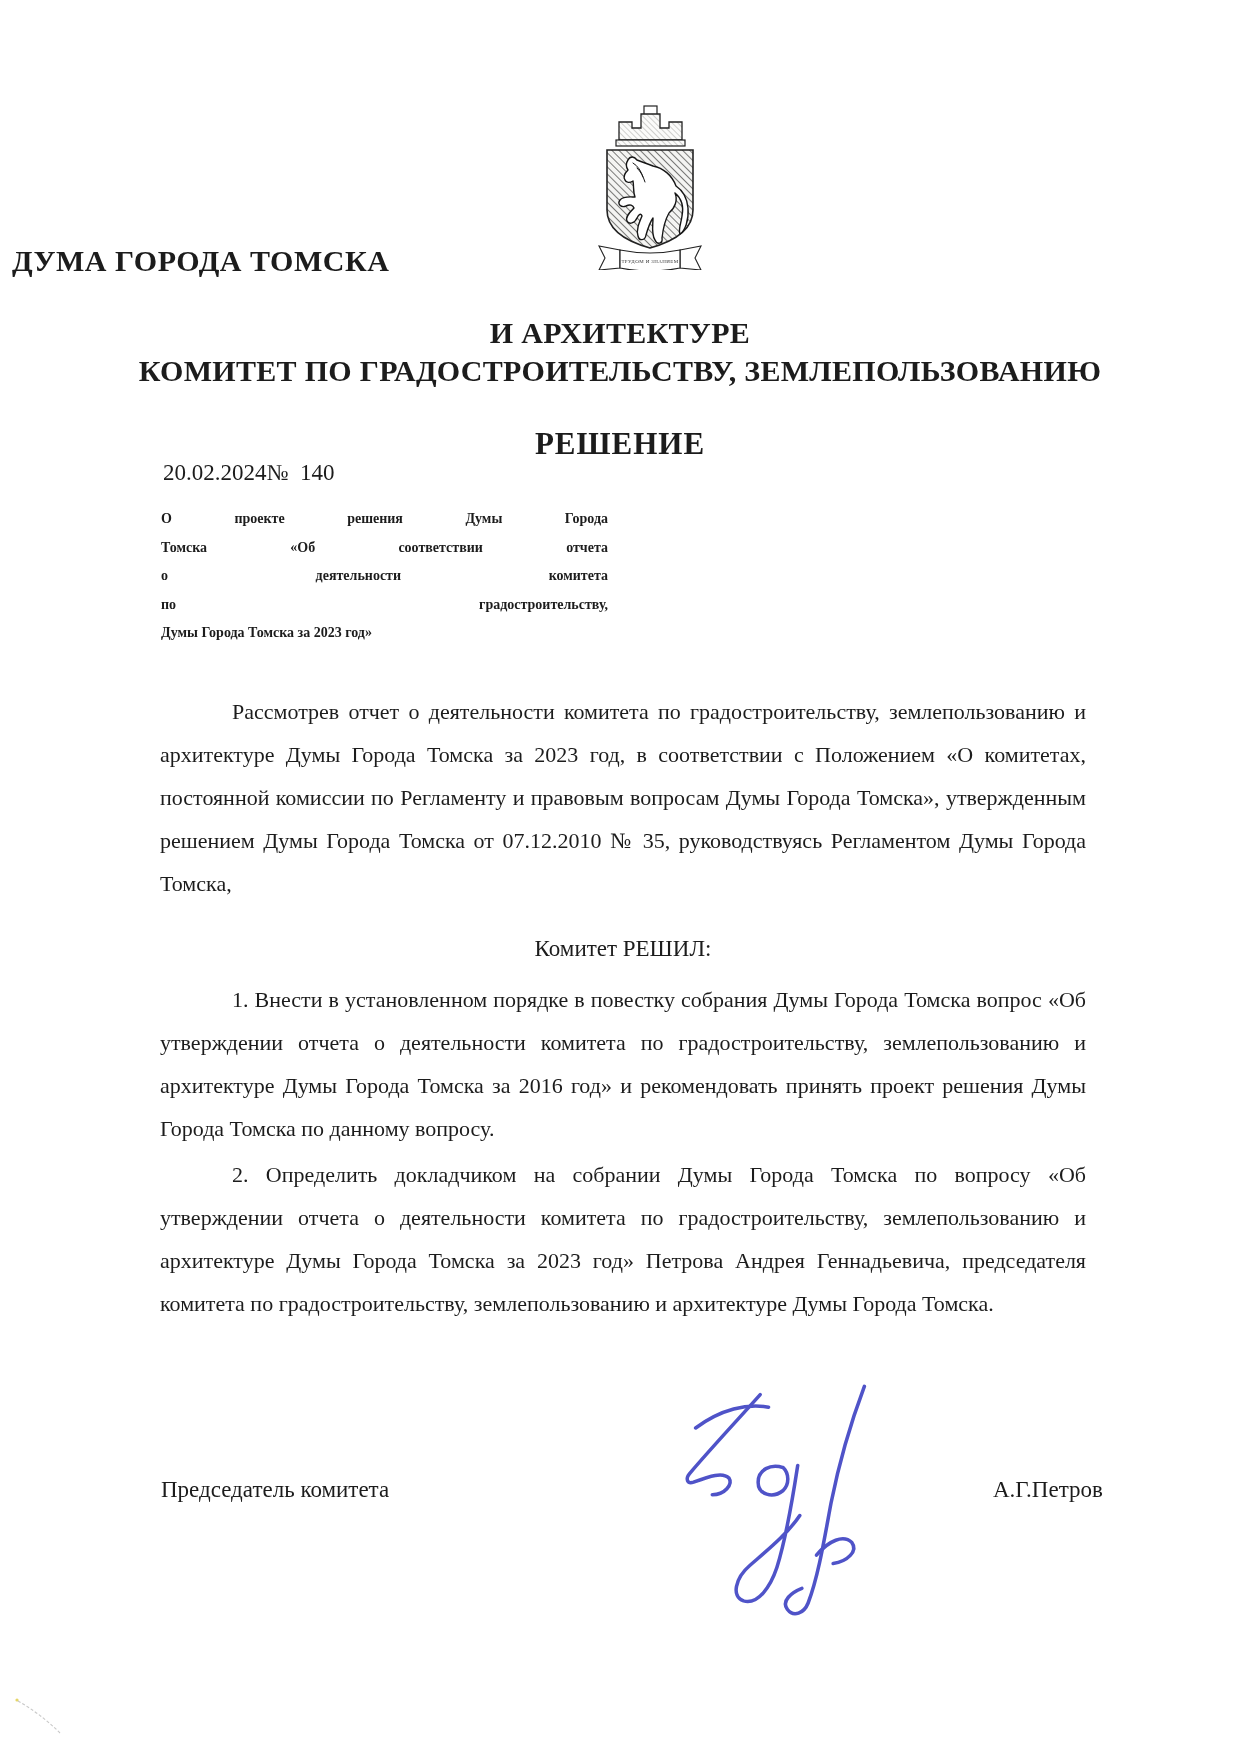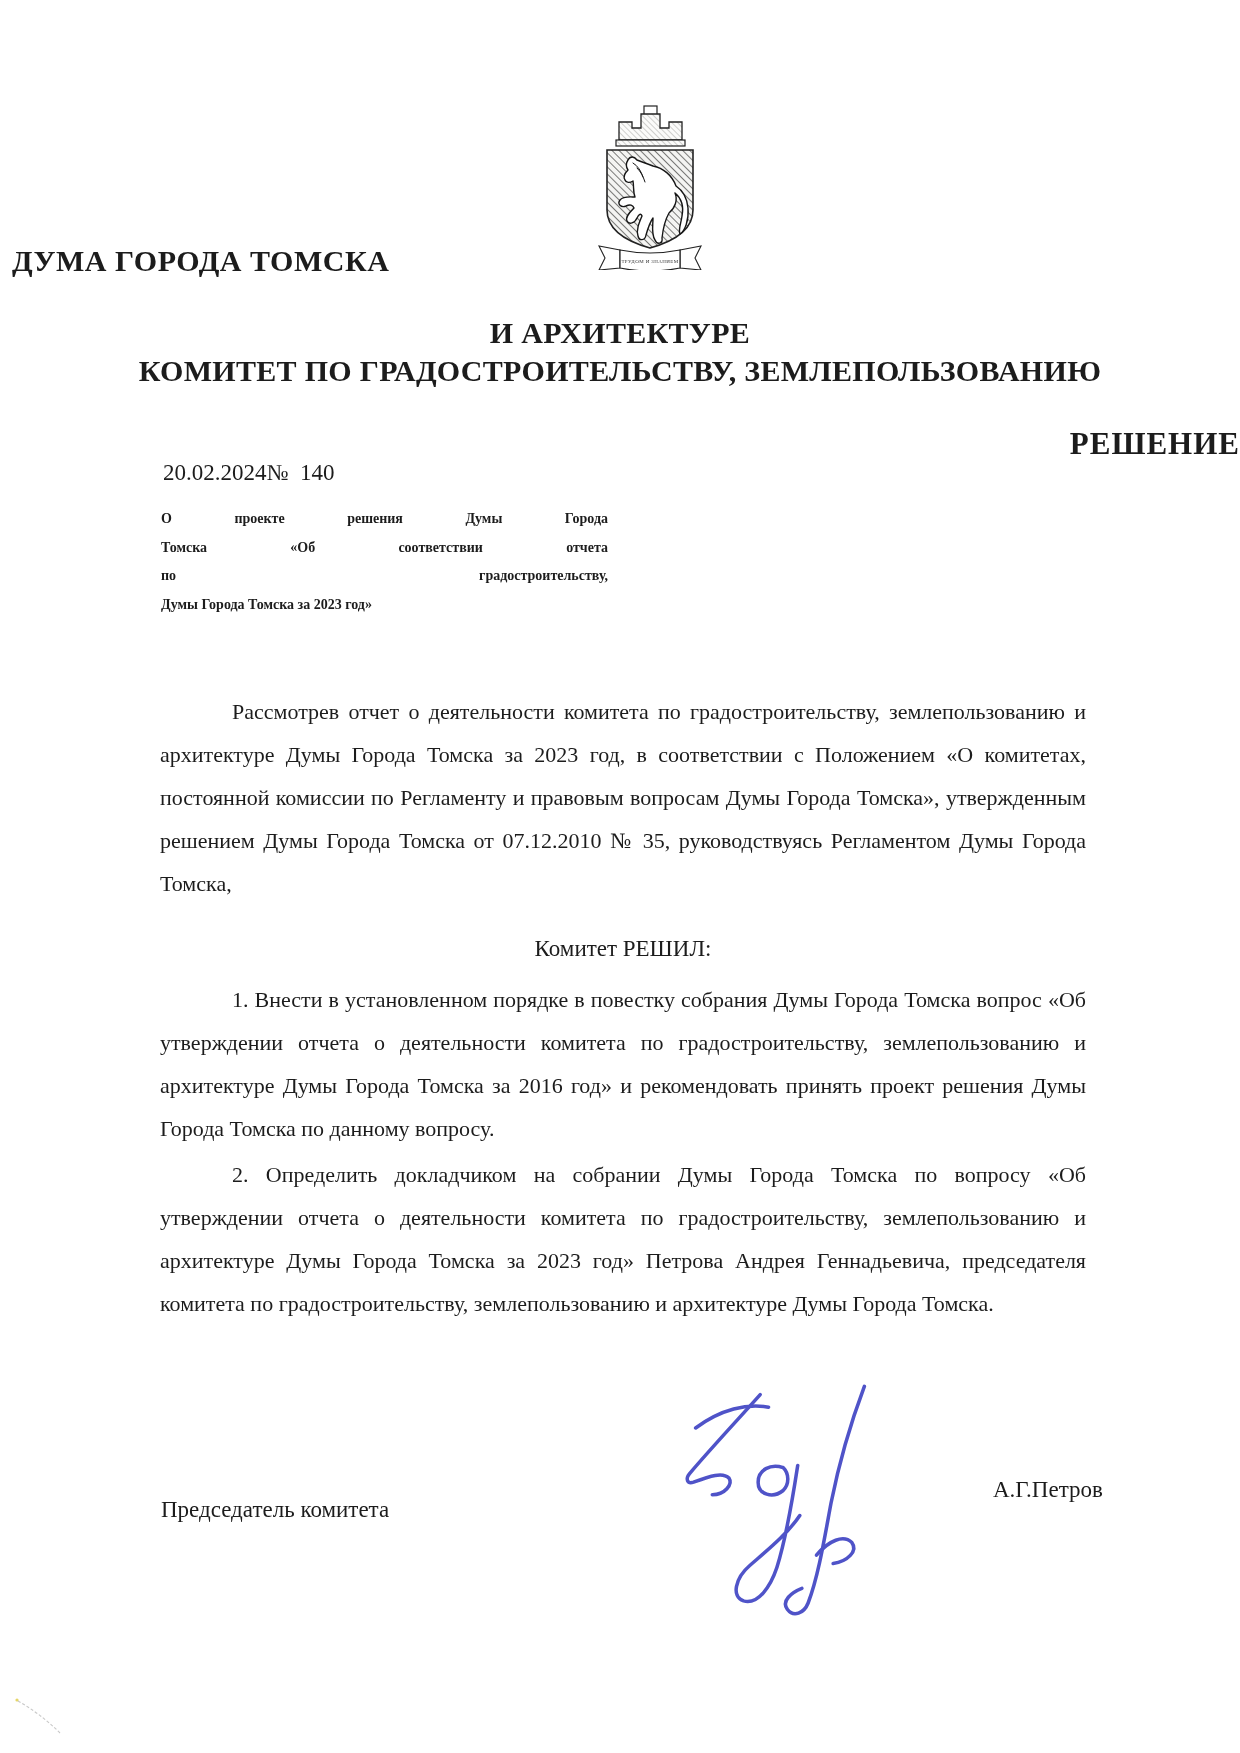--- a/index.html
+++ b/index.html
@@ -9,21 +9,21 @@
   }
   .org-title{
     position:absolute;top:244px;left:12px;width:100%;text-align:left;
     font-size:30px;font-weight:bold;letter-spacing:.5px;
   }
   .committee-title{
     position:absolute;top:314px;left:0;width:100%;text-align:center;
     font-size:30px;font-weight:bold;line-height:38px;letter-spacing:.3px;
   }
   .doc-type{
-    position:absolute;top:426px;left:0;width:100%;text-align:right;
+    position:absolute;top:426px;left:0;width:100%;text-align:center;
     font-size:31px;font-weight:bold;letter-spacing:1px;
   }
   .meta-row{
     position:absolute;top:460px;left:163px;width:822px;
     display:flex;justify-content:flex-start;font-size:23px;
   }
   .meta-number{white-space:pre;}
   .subject{
     position:absolute;top:505px;left:161px;width:447px;
     font-size:14px;font-weight:bold;line-height:28.5px;
@@ -33,21 +33,21 @@
     position:absolute;left:160px;width:926px;
     font-size:22px;line-height:43px;text-align:justify;text-indent:72px;
   }
   .preamble{top:690px;}
   .item-1{top:978px;}
   .item-2{top:1153px;}
   .resolve-heading{
     position:absolute;top:936px;left:160px;width:926px;text-align:center;
     font-size:23px;
   }
-  .sig-title{position:absolute;top:1477px;left:161px;font-size:23px;margin-top:20px;}
+  .sig-title{position:absolute;top:1477px;left:161px;font-size:23px;}
   .sig-name{position:absolute;top:1477px;left:993px;font-size:23px;}
   .emblem{position:absolute;left:575px;top:100px;width:150px;height:170px;}
   .signature-svg{position:absolute;left:640px;top:1378px;width:280px;height:250px;}
   .artifact-svg{position:absolute;left:12px;top:1693px;width:64px;height:48px;}
 </style>
 </head>
 <body>
 
 <svg class="emblem" viewBox="0 0 150 170" xmlns="http://www.w3.org/2000/svg">
   <defs>
@@ -97,20 +97,21 @@
 <div class="doc-type">РЕШЕНИЕ</div>
 
 <div class="meta-row">
   <span class="meta-date">20.02.2024</span>
   <span class="meta-number">№  140</span>
 </div>
 
 <div class="subject">
   <div class="just">О проекте решения Думы Города</div>
   <div class="just">Томска «Об соответствии отчета</div>
+  <div class="just">о деятельности комитета</div>
   <div class="just">по градостроительству,</div>
   <div>Думы Города Томска за 2023 год»</div>
 </div>
 
 <div class="para preamble">Рассмотрев отчет о деятельности комитета по градостроительству, землепользованию и архитектуре Думы Города Томска за 2023 год, в соответствии с Положением «О комитетах, постоянной комиссии по Регламенту и правовым вопросам Думы Города Томска», утвержденным решением Думы Города Томска от 07.12.2010 № 35, руководствуясь Регламентом Думы Города Томска,</div>
 
 <div class="resolve-heading">Комитет РЕШИЛ:</div>
 
 <div class="para item-1">1. Внести в установленном порядке в повестку собрания Думы Города Томска вопрос «Об утверждении отчета о деятельности комитета по градостроительству, землепользованию и архитектуре Думы Города Томска за 2016 год» и рекомендовать принять проект решения Думы Города Томска по данному вопросу.</div>
 <div class="para item-2">2. Определить докладчиком на собрании Думы Города Томска по вопросу «Об утверждении отчета о деятельности комитета по градостроительству, землепользованию и архитектуре Думы Города Томска за 2023 год» Петрова Андрея Геннадьевича, председателя комитета по градостроительству, землепользованию и архитектуре Думы Города Томска.</div>

